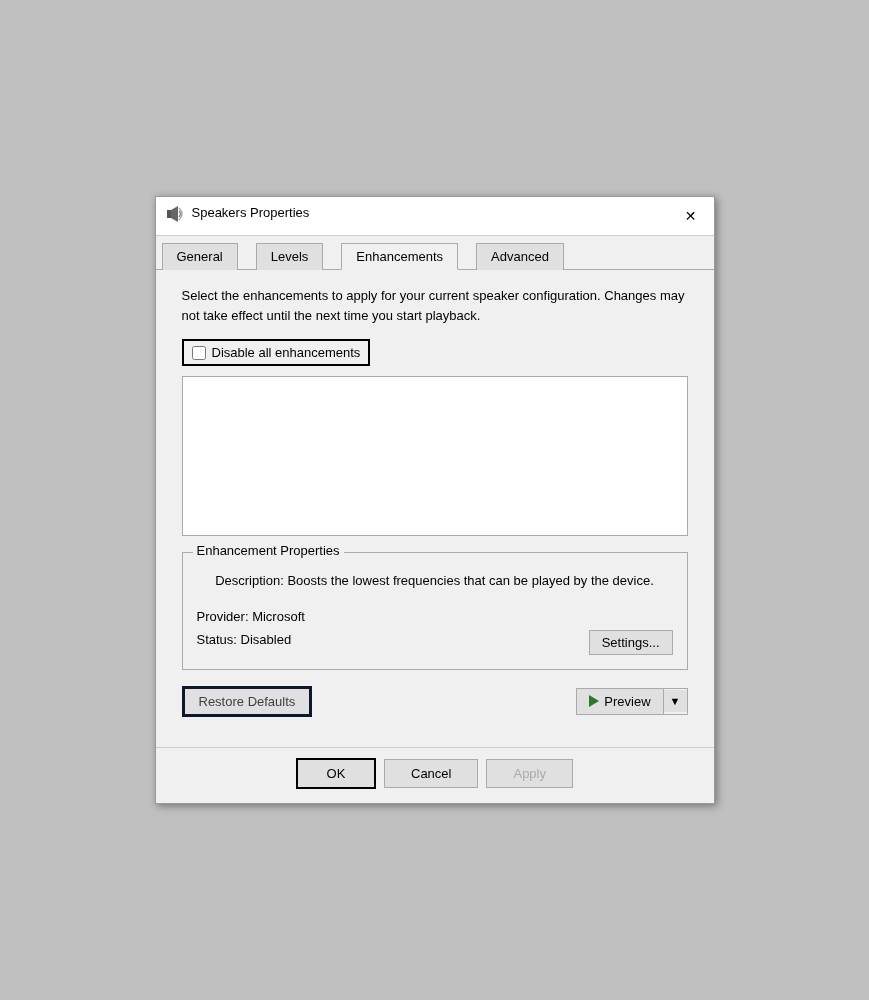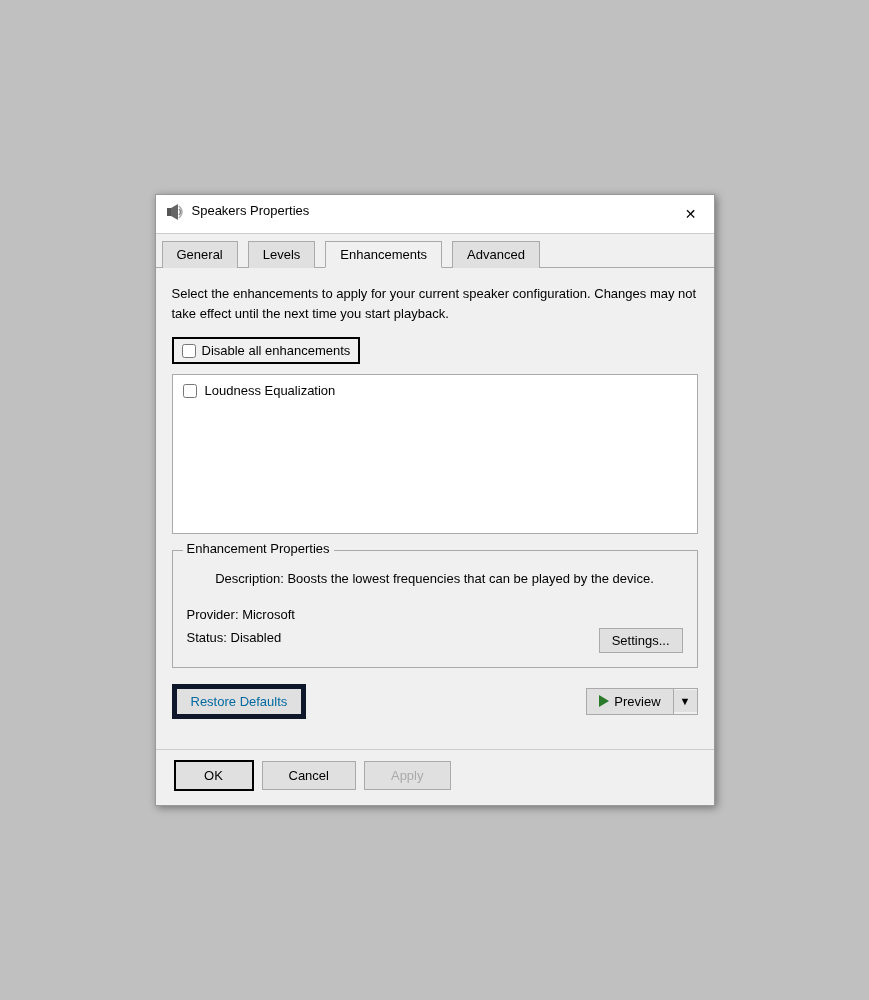--- a/index.html
+++ b/index.html
@@ -60,21 +60,21 @@
       align-items: center;
       justify-content: center;
       color: #000;
     }
 
     .tab-bar {
       display: flex;
       background: #f0f0f0;
       border-bottom: 1px solid #aaa;
       padding: 6px 6px 0 6px;
-      gap: 8px;
+      gap: 16px;
     }
 
     .tab {
       padding: 5px 14px;
       border: 1px solid #aaa;
       border-bottom: none;
       background: #e0e0e0;
       cursor: pointer;
       margin-right: 2px;
       position: relative;
@@ -84,21 +84,21 @@
     }
 
     .tab.active {
       background: #f0f0f0;
       border-bottom: 1px solid #f0f0f0;
       z-index: 1;
       font-weight: normal;
     }
 
     .content {
-      padding: 16px 16px;
+      padding: 16px 26px;
     }
 
     .description-text {
       font-size: 13px;
       color: #000;
       line-height: 1.5;
       margin-bottom: 14px;
     }
 
     .disable-all-box {
@@ -199,24 +199,24 @@
     .bottom-buttons-row {
       display: flex;
       justify-content: space-between;
       align-items: center;
       margin-bottom: 14px;
     }
 
     .restore-btn {
       padding: 5px 14px;
       background: #e0e0e0;
-      border: 5px solid #0f172a;
-      cursor: pointer;
-      font-size: 13px;
-      color: #0369a1;
+      border: 3px solid #0f172a;
+      cursor: pointer;
+      font-size: 13px;
+      color: #404040;
     }
 
     .preview-group {
       display: flex;
       align-items: center;
       border: 1px solid #aaa;
       overflow: hidden;
     }
 
     .preview-btn {
@@ -248,20 +248,21 @@
       border-style: solid;
       border-width: 6px 0 6px 10px;
       border-color: transparent transparent transparent #2a7a2a;
     }
 
     .footer {
       background: #f0f0f0;
       border-top: 1px solid #ccc;
       padding: 10px 18px 14px;
       display: flex;
+      justify-content: center;
       align-items: center;
       gap: 8px;
     }
 
     .footer-btn {
       padding: 6px 26px;
       background: #e0e0e0;
       border: 1px solid #aaa;
       cursor: pointer;
       font-size: 13px;
@@ -306,24 +307,20 @@
     <p class="description-text">Select the enhancements to apply for your current speaker configuration. Changes may not take effect until the next time you start playback.</p>
 
     
     <label class="disable-all-box">
       <input type="checkbox" style="">
       <span>Disable all enhancements</span>
     </label>
 
     
     <div class="enhancements-list">
-      <label class="enhancement-item">
-        <input type="checkbox" style="">
-        <span>Loudness Equalization</span>
-      </label>
     </div>
 
     
     <div class="groupbox">
       <span class="groupbox-legend">Enhancement Properties</span>
       <div class="groupbox-content">
         <p class="description-center">Description: Boosts the lowest frequencies that can be played by the device.</p>
         <div class="properties-row">
           <div class="properties-left">
             <p class="provider-status">Provider: Microsoft</p>

